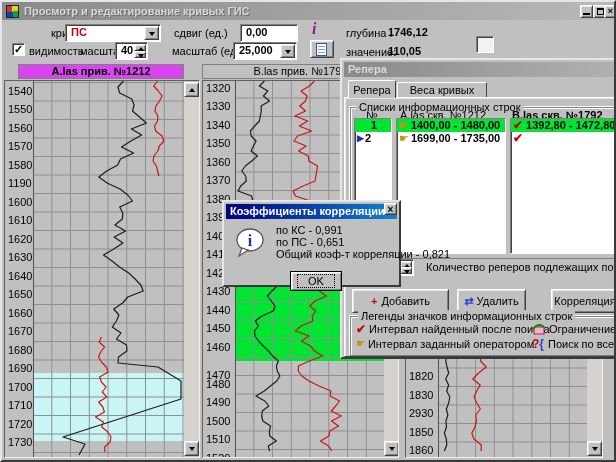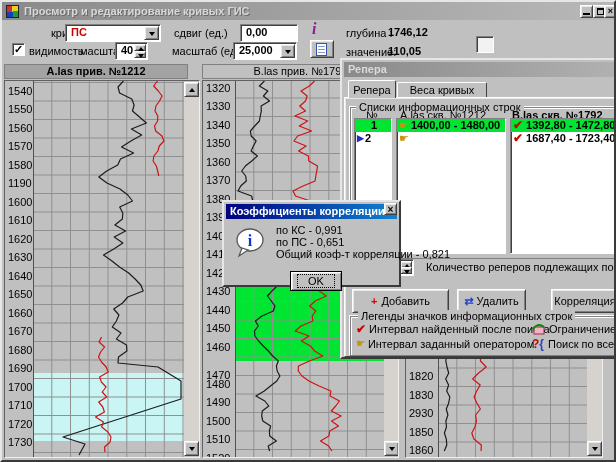--- a/index.html
+++ b/index.html
@@ -154,21 +154,21 @@
     <span class="doc-page">
         <i></i>
         <i></i>
         <i></i>
       </span>
   </div>
   <span class="lbl" style="left:344px; top:44px;">значение:</span>
   <span class="lbl val-b" style="left:386px; top:43px;">110,05</span>
   <div class="sunken abs" style="left:474px; top:34px; width:18px; height:17px; background:#f2f2f2;"></div>
 
-  <div class="phead" style="left:2px; width:184px; background:#a3a3a3; font-weight:bold;">A.las прив.  №1212</div>
+  <div class="phead" style="left:16px; width:166px; background:#d946ef; font-weight:bold;">A.las прив.  №1212</div>
   <div class="phead" style="left:200px; width:197px; background:#c0c0c0;">B.las прив.  №1792</div>
 
   <div class="panel" id="panelA" style="left:2px;  width:196px;">
       <div class="abs" style="left: 0px; top: 0px; width: 28px; height: 376px;">
         <div class="dlabel" style="top: 3.5px;">1540</div>
         <div class="dlabel" style="top: 22px;">1550</div>
         <div class="dlabel" style="top: 40.5px;">1560</div>
         <div class="dlabel" style="top: 59px;">1570</div>
         <div class="dlabel" style="top: 77.5px;">1580</div>
         <div class="dlabel" style="top: 96px;">1190</div>
@@ -377,30 +377,30 @@
           <span>2</span>
         </div>
     </div>
     <div class="lst" style="left:54px; top:58px; width:110px; height:136px;">
       <div class="lrow sel">
           <span class="ic-hand">☛</span>
           <span>1400,00 - 1480,00</span>
         </div>
       <div class="lrow">
           <span class="ic-hand">☛</span>
+          <span>1699,00 - 1735,00</span>
         </div>
     </div>
     <div class="lst" style="left:168px; top:58px; width:108px; height:136px;">
       <div class="lrow sel">
           <span class="ic-chk">✔</span>
           <span>1392,80 - 1472,80</span>
         </div>
       <div class="lrow">
           <span class="ic-chk">✔</span>
-          <span>1687,40 - 1723,40</span>
         </div>
     </div>
 
     <div class="edit" style="left:50px; top:199px; width:22px; height:17px;">
       <span class="spin">
         <span class="half raised" style="top:0;">
             <i class="tri-up2"></i>
           </span>
         <span class="half raised" style="bottom:0;">
             <i class="tri-dn2"></i>

